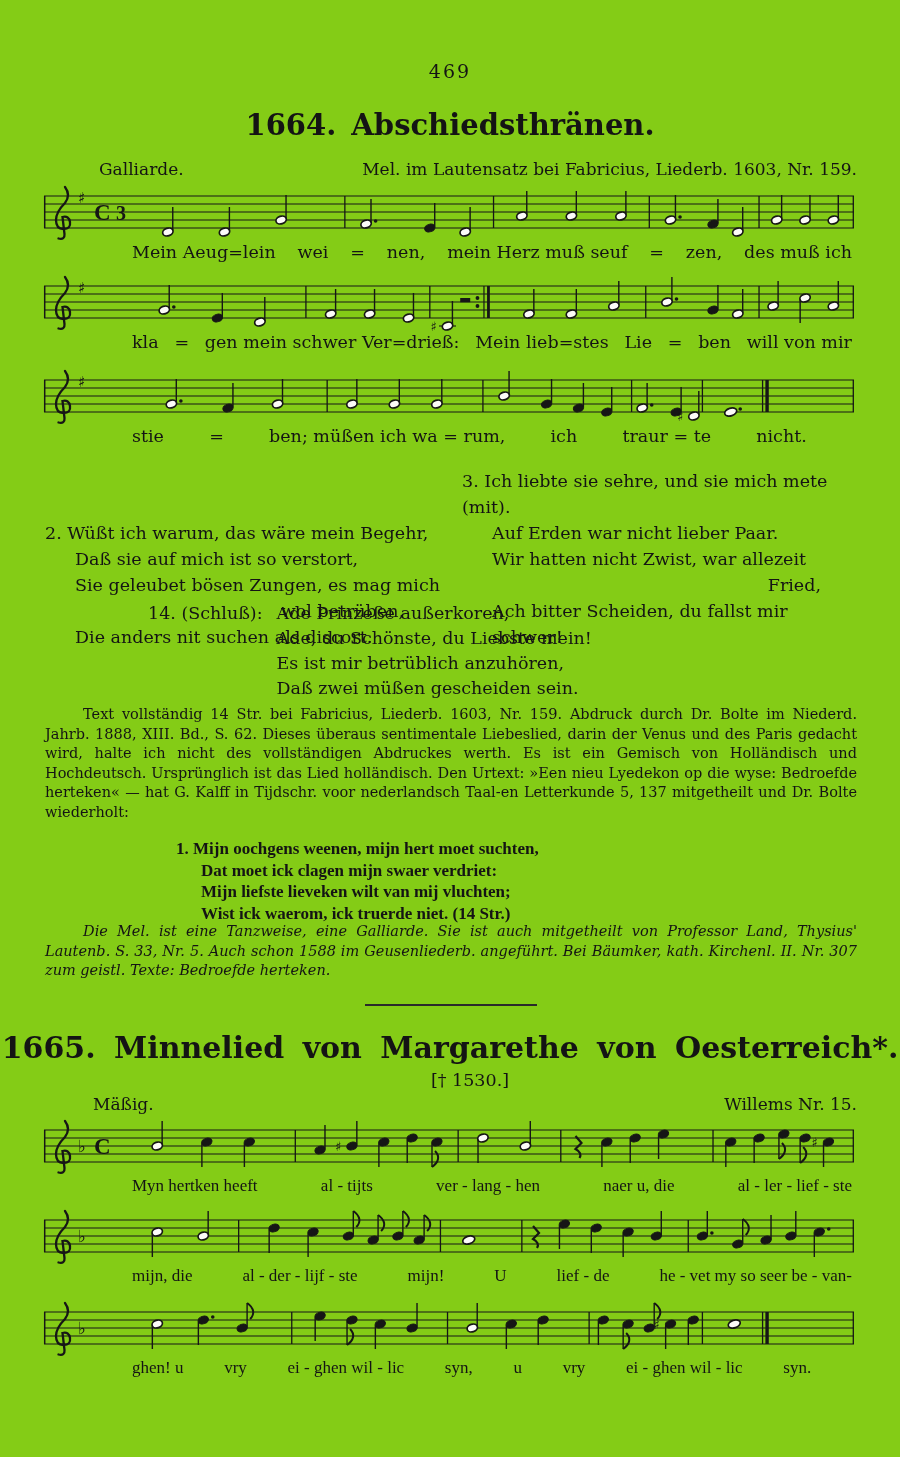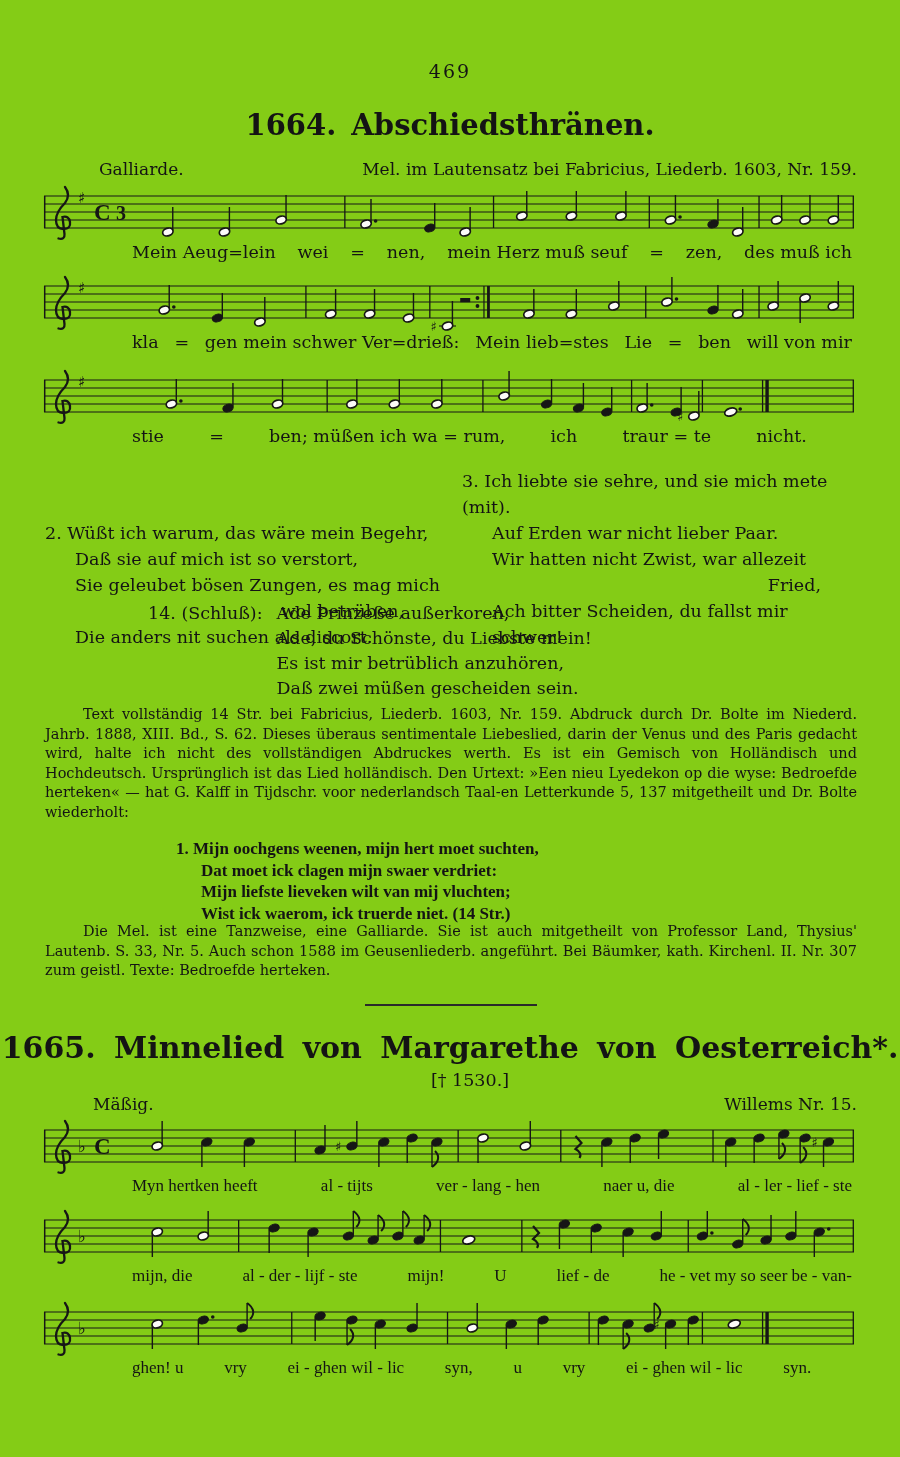--- a/index.html
+++ b/index.html
@@ -267,21 +267,21 @@
 
   <p class="abs note bl" style="top:705px;">Text vollständig 14 Str. bei Fabricius, Liederb. 1603, Nr. 159. Abdruck durch Dr. Bolte im Niederd. Jahrb. 1888, XIII. Bd., S. 62. Dieses überaus sentimentale Liebeslied, darin der Venus und des Paris gedacht wird, halte ich nicht des vollständigen Abdruckes werth. Es ist ein Gemisch von Holländisch und Hochdeutsch. Ursprünglich ist das Lied holländisch. Den Urtext: »Een nieu Lyedekon op die wyse: Bedroefde herteken« — hat G. Kalff in Tijdschr. voor nederlandsch Taal-en Letterkunde 5, 137 mitgetheilt und Dr. Bolte wiederholt:</p>
 
   <div class="abs dutch aq" style="top:838px;">
     <div class="dline">1. Mijn oochgens weenen, mijn hert moet suchten,</div>
     <div class="dline ind">Dat moet ick clagen mijn swaer verdriet:</div>
     <div class="dline ind">Mijn liefste lieveken wilt van mij vluchten;</div>
     <div class="dline ind">Wist ick waerom, ick truerde niet.   (14 Str.)</div>
   </div>
 
-  <p class="abs note bl" style="top:922px;">Die Mel. ist eine Tanzweise, eine Galliarde. Sie ist auch mitgetheilt von Professor Land, Thysius' Lautenb. S. 33, Nr. 5. Auch schon 1588 im Geusenliederb. angeführt. Bei Bäumker, kath. Kirchenl. II. Nr. 307 zum geistl. Texte: Bedroefde herteken.</p>
+  <p class="abs note bl" style="top:922px;font-style:italic;">Die Mel. ist eine Tanzweise, eine Galliarde. Sie ist auch mitgetheilt von Professor Land, Thysius' Lautenb. S. 33, Nr. 5. Auch schon 1588 im Geusenliederb. angeführt. Bei Bäumker, kath. Kirchenl. II. Nr. 307 zum geistl. Texte: Bedroefde herteken.</p>
 
   <div class="abs divider" style="top:1004px;"></div>
 
   <div class="abs h1 bl" style="top:1030px;font-size:30px;word-spacing:8px;">1665. Minnelied von Margarethe von Oesterreich*.</div>
   <div class="abs datecen bl" style="top:1070px;padding-left:20px;">[† 1530.]</div>
 
   <div class="abs metaline bl" style="top:1094px;">
     <span style="padding-left:48px;">Mäßig.</span>
     <span>Willems Nr. 15.</span>
   </div>

